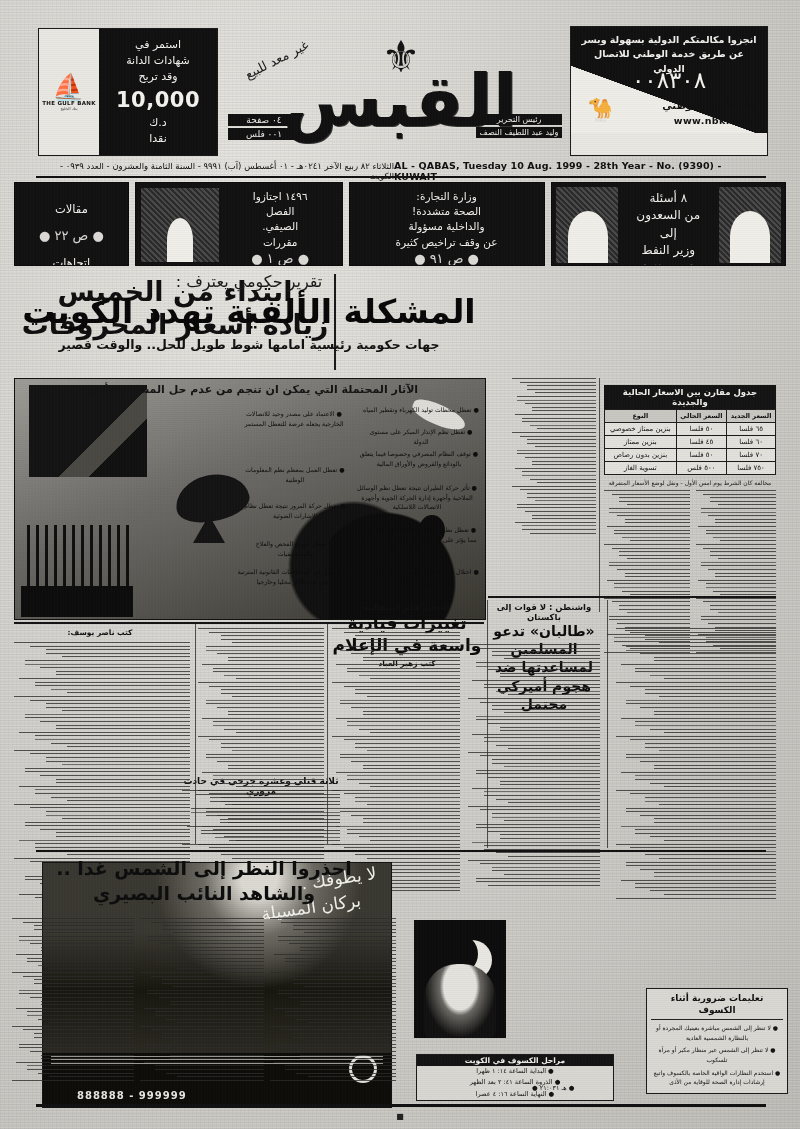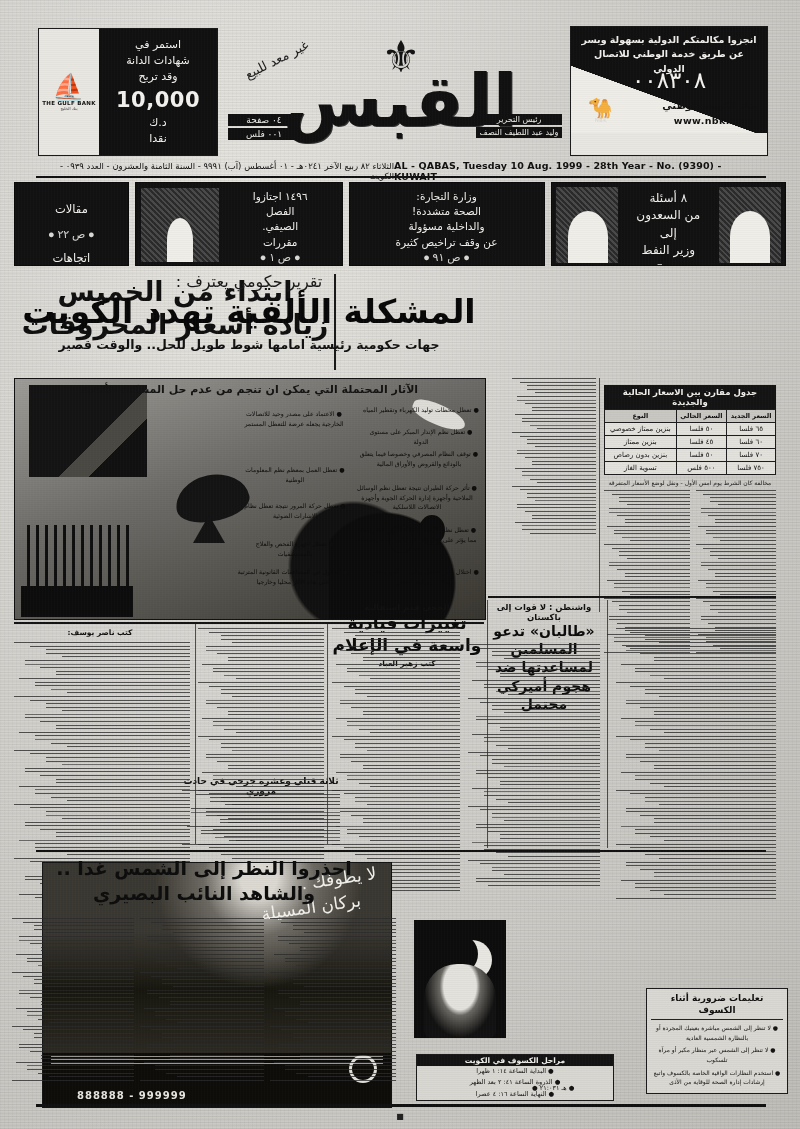--- a/index.html
+++ b/index.html
@@ -50,21 +50,21 @@
 
   .dateline{position:absolute;left:0;top:160px;width:800px;padding:0 40px;box-sizing:border-box;display:flex;justify-content:space-between;align-items:center;}
   .dateline .en{font-size:9.5px;font-weight:bold;color:#111;direction:ltr;letter-spacing:.1px;}
   .dateline .arr{font-size:8.5px;color:#111;}
   .rule{position:absolute;left:36px;width:730px;height:2px;background:#111;}
 
   
   #strip{position:absolute;left:14px;top:182px;width:772px;height:84px;display:flex;gap:6px;}
   .sp{background:#121212;color:#f2f0ec;position:relative;overflow:hidden;border:1px solid #0b0b0b;}
   .sp .t{position:absolute;text-align:center;line-height:1.45;}
-  .sp .pg{font-size:11px;opacity:.9;font-family:Liberation Serif, serif;}
+  .sp .pg{font-size:13px;opacity:.9;}
   .photo{background:
       repeating-linear-gradient(45deg,#2a2a2a 0 2px,#4a4a4a 2px 4px),
       radial-gradient(circle at 50% 40%,#9a9a9a 0 18%,#3a3a3a 55%,#1a1a1a 100%);
   }
   .silh{position:absolute;bottom:0;background:#f0eee9;border-radius:50% 50% 0 0;}
 
   
   .hl-left{position:absolute;right:470px;top:276px;width:310px;text-align:center;}
   .hl-left .l{font-size:27px;font-weight:bold;color:#101010;line-height:1.22;}
   .vdiv{position:absolute;background:#1b1b1b;width:2px;}

